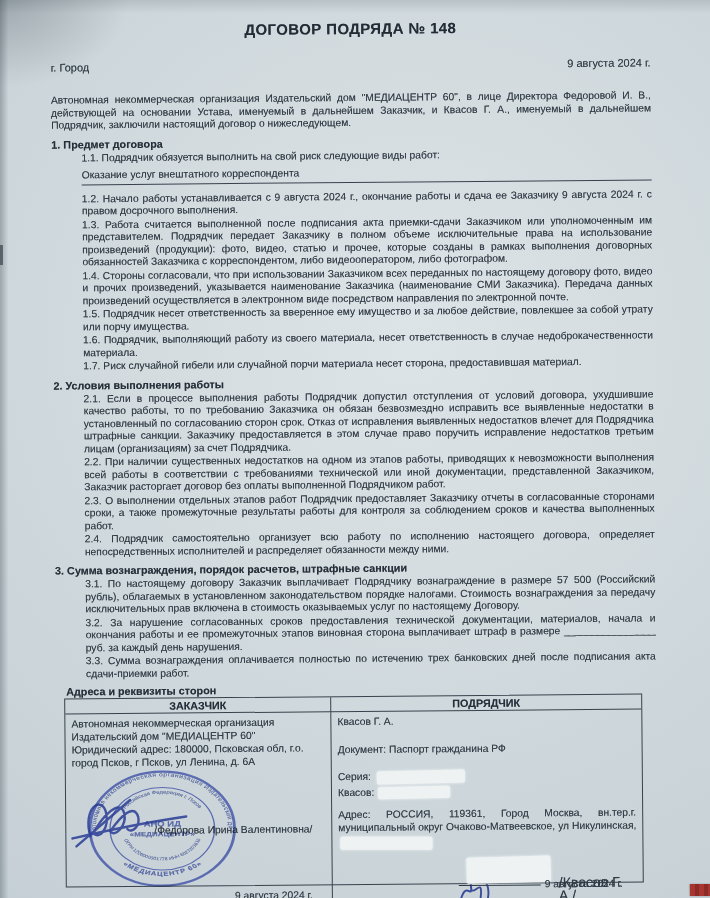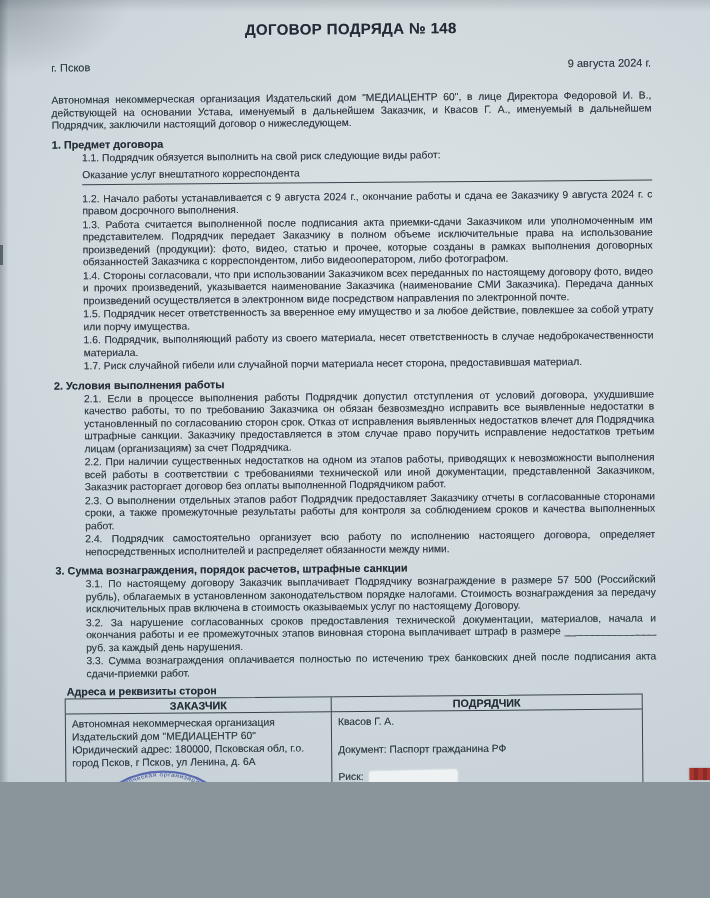--- a/index.html
+++ b/index.html
@@ -1,16 +1,16 @@
 <!DOCTYPE html>
 <html><head>
 <meta charset="utf-8">
 <style>
   html,body{margin:0;padding:0;background:#8a949b;}
-  .page{position:relative;width:710px;height:782px;overflow:hidden;
+  .page{position:relative;width:710px;height:898px;overflow:hidden;
     background:radial-gradient(120% 95% at 58% 38%, #dde4e7 0%, #cfd8dc 45%, #c6d0d6 78%, #b9c4cb 100%);
     font-family:"Liberation Sans","DejaVu Sans",sans-serif;color:#303a44;}
   .page::before{content:"";position:absolute;inset:0;pointer-events:none;
     background:linear-gradient(90deg, rgba(40,50,60,.30), rgba(40,50,60,0) 1.2%),
                linear-gradient(180deg, rgba(40,50,60,.14), rgba(40,50,60,0) 1.5%),
                radial-gradient(26% 14% at 0% 0%, rgba(40,50,60,.28), rgba(40,50,60,0) 70%);}
   .sheet{position:absolute;inset:0;transform:rotate(-0.5deg);transform-origin:50% 50%;}
   .content{position:absolute;inset:0;padding:12px 56px 0 54px;box-sizing:border-box;
     text-shadow:0 0 .5px rgba(48,58,68,.55);}
   .title{text-align:center;font-size:15px;font-weight:bold;letter-spacing:.4px;color:#232c36;margin-top:8px;}
@@ -59,21 +59,21 @@
 </head>
 <body>
 
 <div class="page">
   <div class="sheet">
     <div class="content">
 
       <div class="title">ДОГОВОР ПОДРЯДА № 148</div>
 
       <div class="cityrow">
-        <span>г. Псков</span>
+        <span>г. Город</span>
         <span>9 августа 2024 г.</span>
       </div>
 
       <div class="intro">Автономная некоммерческая организация Издательский дом "МЕДИАЦЕНТР 60", в лице Директора Федоровой И. В., действующей на основании Устава, именуемый в дальнейшем Заказчик, и Квасов Г. А., именуемый в дальнейшем Подрядчик, заключили настоящий договор о нижеследующем.</div>
 
       <div class="sections" id="sections">
           <div class="sec-heading">1. Предмет договора</div>
           <div class="para">1.1. Подрядчик обязуется выполнить на свой риск следующие виды работ:</div>
           <div class="para underline">Оказание услуг внештатного корреспондента</div>
           <div class="para">1.2. Начало работы устанавливается с 9 августа 2024 г., окончание работы и сдача ее Заказчику 9 августа 2024 г. с правом досрочного выполнения.</div>
@@ -146,21 +146,21 @@
               </g>
             </svg>
 
             <div class="cust-date">9 августа 2024 г.</div>
           </div>
 
           <div class="cell right">
             <div class="contr-row">Квасов Г. А.</div>
             <div class="contr-row mt16">Документ: Паспорт гражданина РФ</div>
             <div class="contr-row mt14">
-              <span>Риск:</span><span class="redact r-series"></span>
+              <span>Серия:</span><span class="redact r-series"></span>
             </div>
             <div class="contr-row mt2">
               <span>Квасов:</span><span class="redact r-number"></span>
             </div>
             <div class="contr-row mt10">
               <span class="jline">Адрес: РОССИЯ, 119361, Город Москва, вн.тер.г.</span>
               <span class="jline">муниципальный округ Очаково-Матвеевское, ул Никулинская,</span>
             </div>
             <span class="redact r-addr"></span>
 

